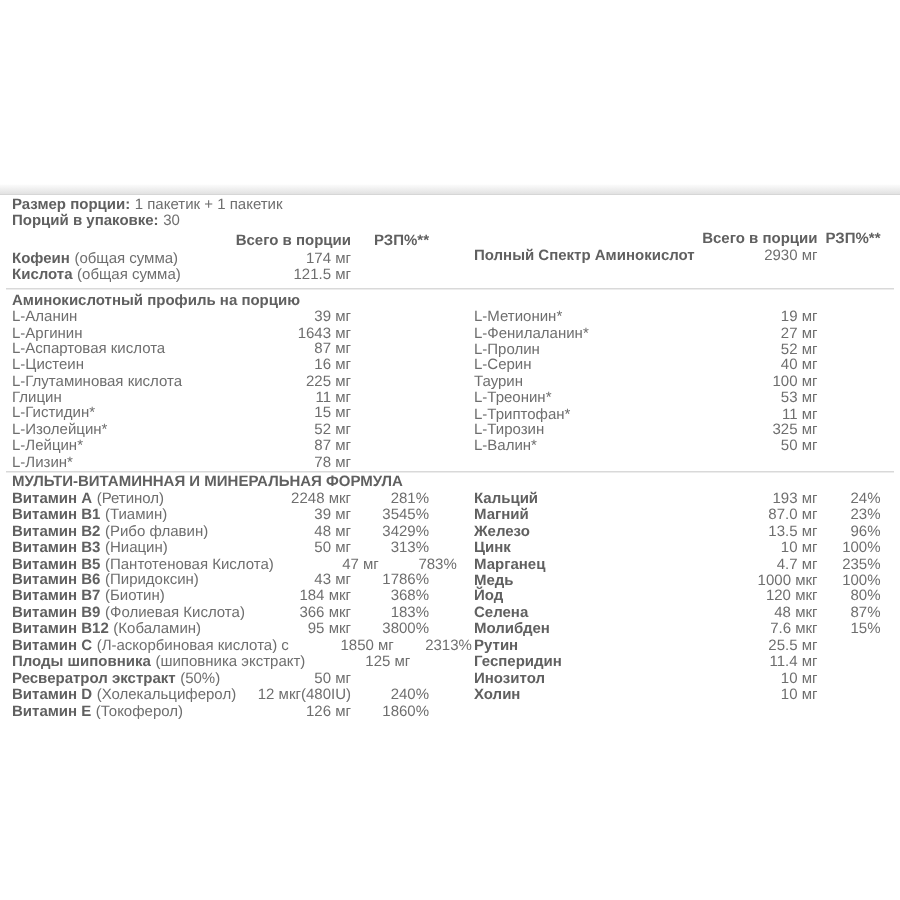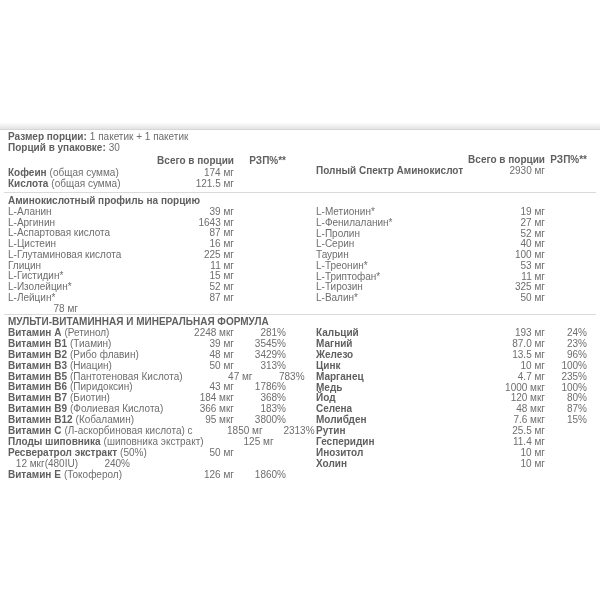--- a/index.html
+++ b/index.html
@@ -144,20 +144,21 @@
           <span class="pct"></span>
         </div>
 
         <div class="row">
           <span class="lbl">L-Лейцин*</span>
           <span class="amt">87 мг</span>
           <span class="pct"></span>
         </div>
 
         <div class="row">
+          <span class="lbl">L-Лизин*</span>
           <span class="amt">78 мг</span>
           <span class="pct"></span>
         </div>
       </div>
   </div>
 
   <div class="col colR sec2" style="top:207px;">
     <div>
 
         <div class="row">
@@ -288,20 +289,21 @@
           <span class="pct"></span>
         </div>
 
         <div class="row">
           <span class="lbl"><b>Ресвератрол экстракт</b><span class="pr">(50%)</span></span>
           <span class="amt">50 мг</span>
           <span class="pct"></span>
         </div>
 
         <div class="row">
+          <span class="lbl"><b>Витамин D</b><span class="pr">(Холекальциферол)</span></span>
           <span class="amt">12 мкг(480IU)</span>
           <span class="pct">240%</span>
         </div>
 
         <div class="row">
           <span class="lbl"><b>Витамин E</b><span class="pr">(Токоферол)</span></span>
           <span class="amt">126 мг</span>
           <span class="pct">1860%</span>
         </div>
       </div>

